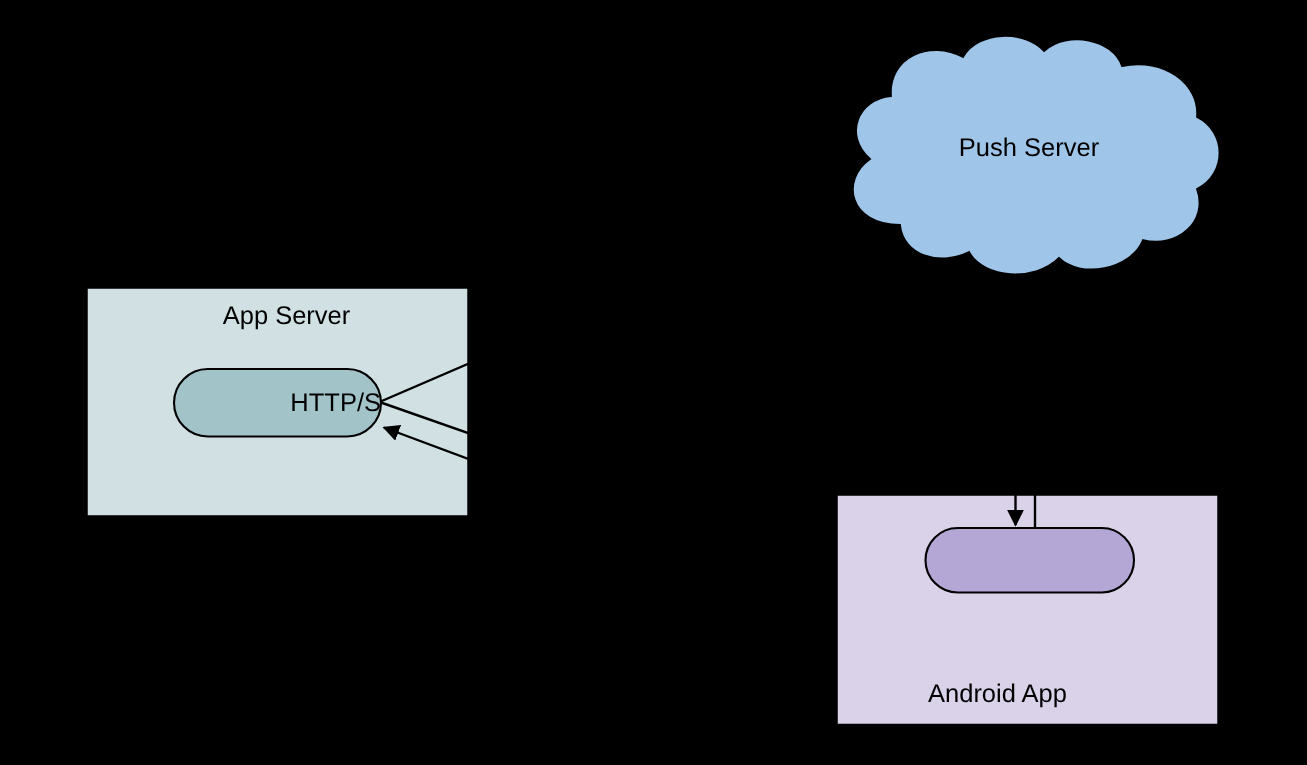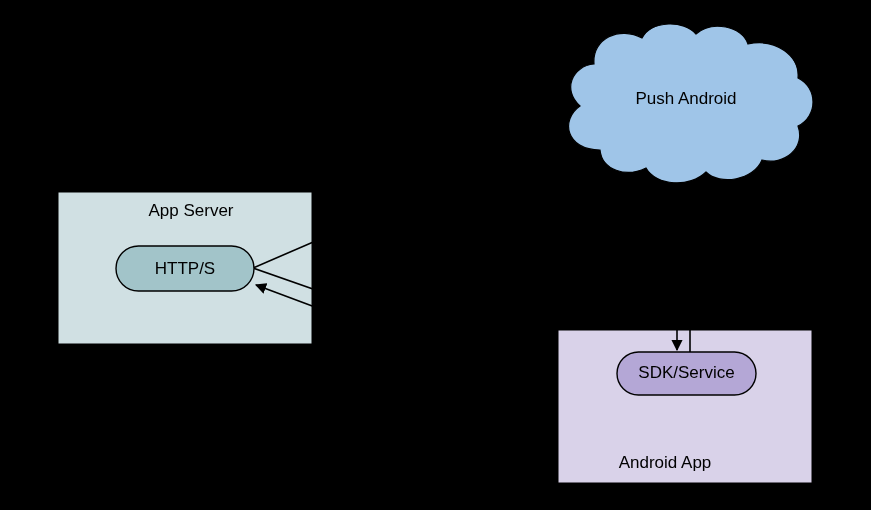--- a/index.html
+++ b/index.html
@@ -26,21 +26,21 @@
     position: absolute;
     color: #000000;
     font-family: "Liberation Sans", sans-serif;
     font-size: 17px;
     line-height: 1;
     white-space: nowrap;
     text-align: center;
     pointer-events: none;
   }
   .label-app-server   { left: 58px;  top: 202px; width: 266px; }
-  .label-http         { left: 116px; top: 260px; width: 138px; }
+  .label-http         { left: 116px; top: 260px; width: 138px; text-align: right; }
   .label-push-server  { left: 566px; top: 90px;  width: 240px; }
   .label-sdk          { left: 617px; top: 364px; width: 139px; }
   .label-android-app  { left: 558px; top: 454px; width: 214px; }
 </style>
 </head>
 <body>
 
 <div id="canvas">
 
   <svg class="diagram-svg" viewBox="0 0 871 510">
@@ -81,19 +81,18 @@
 
     <rect x="116" y="246" width="138" height="45" rx="22.5" ry="22.5" fill="#a2c4c9" stroke="#000000" stroke-width="1.4"></rect>
 
     <rect x="617" y="352" width="139" height="43" rx="21.5" ry="21.5" fill="#b4a7d6" stroke="#000000" stroke-width="1.4"></rect>
   </svg>
 
   <div class="node-label label-app-server">App Server</div>
 
   <div class="node-label label-http">HTTP/S</div>
 
-  <div class="node-label label-push-server">Push Android</div>
+  <div class="node-label label-push-server">Push Server</div>
 
-  <div class="node-label label-sdk">SDK/Service</div>
 
   <div class="node-label label-android-app">Android App</div>
 
 </div>
 
 </body></html>

